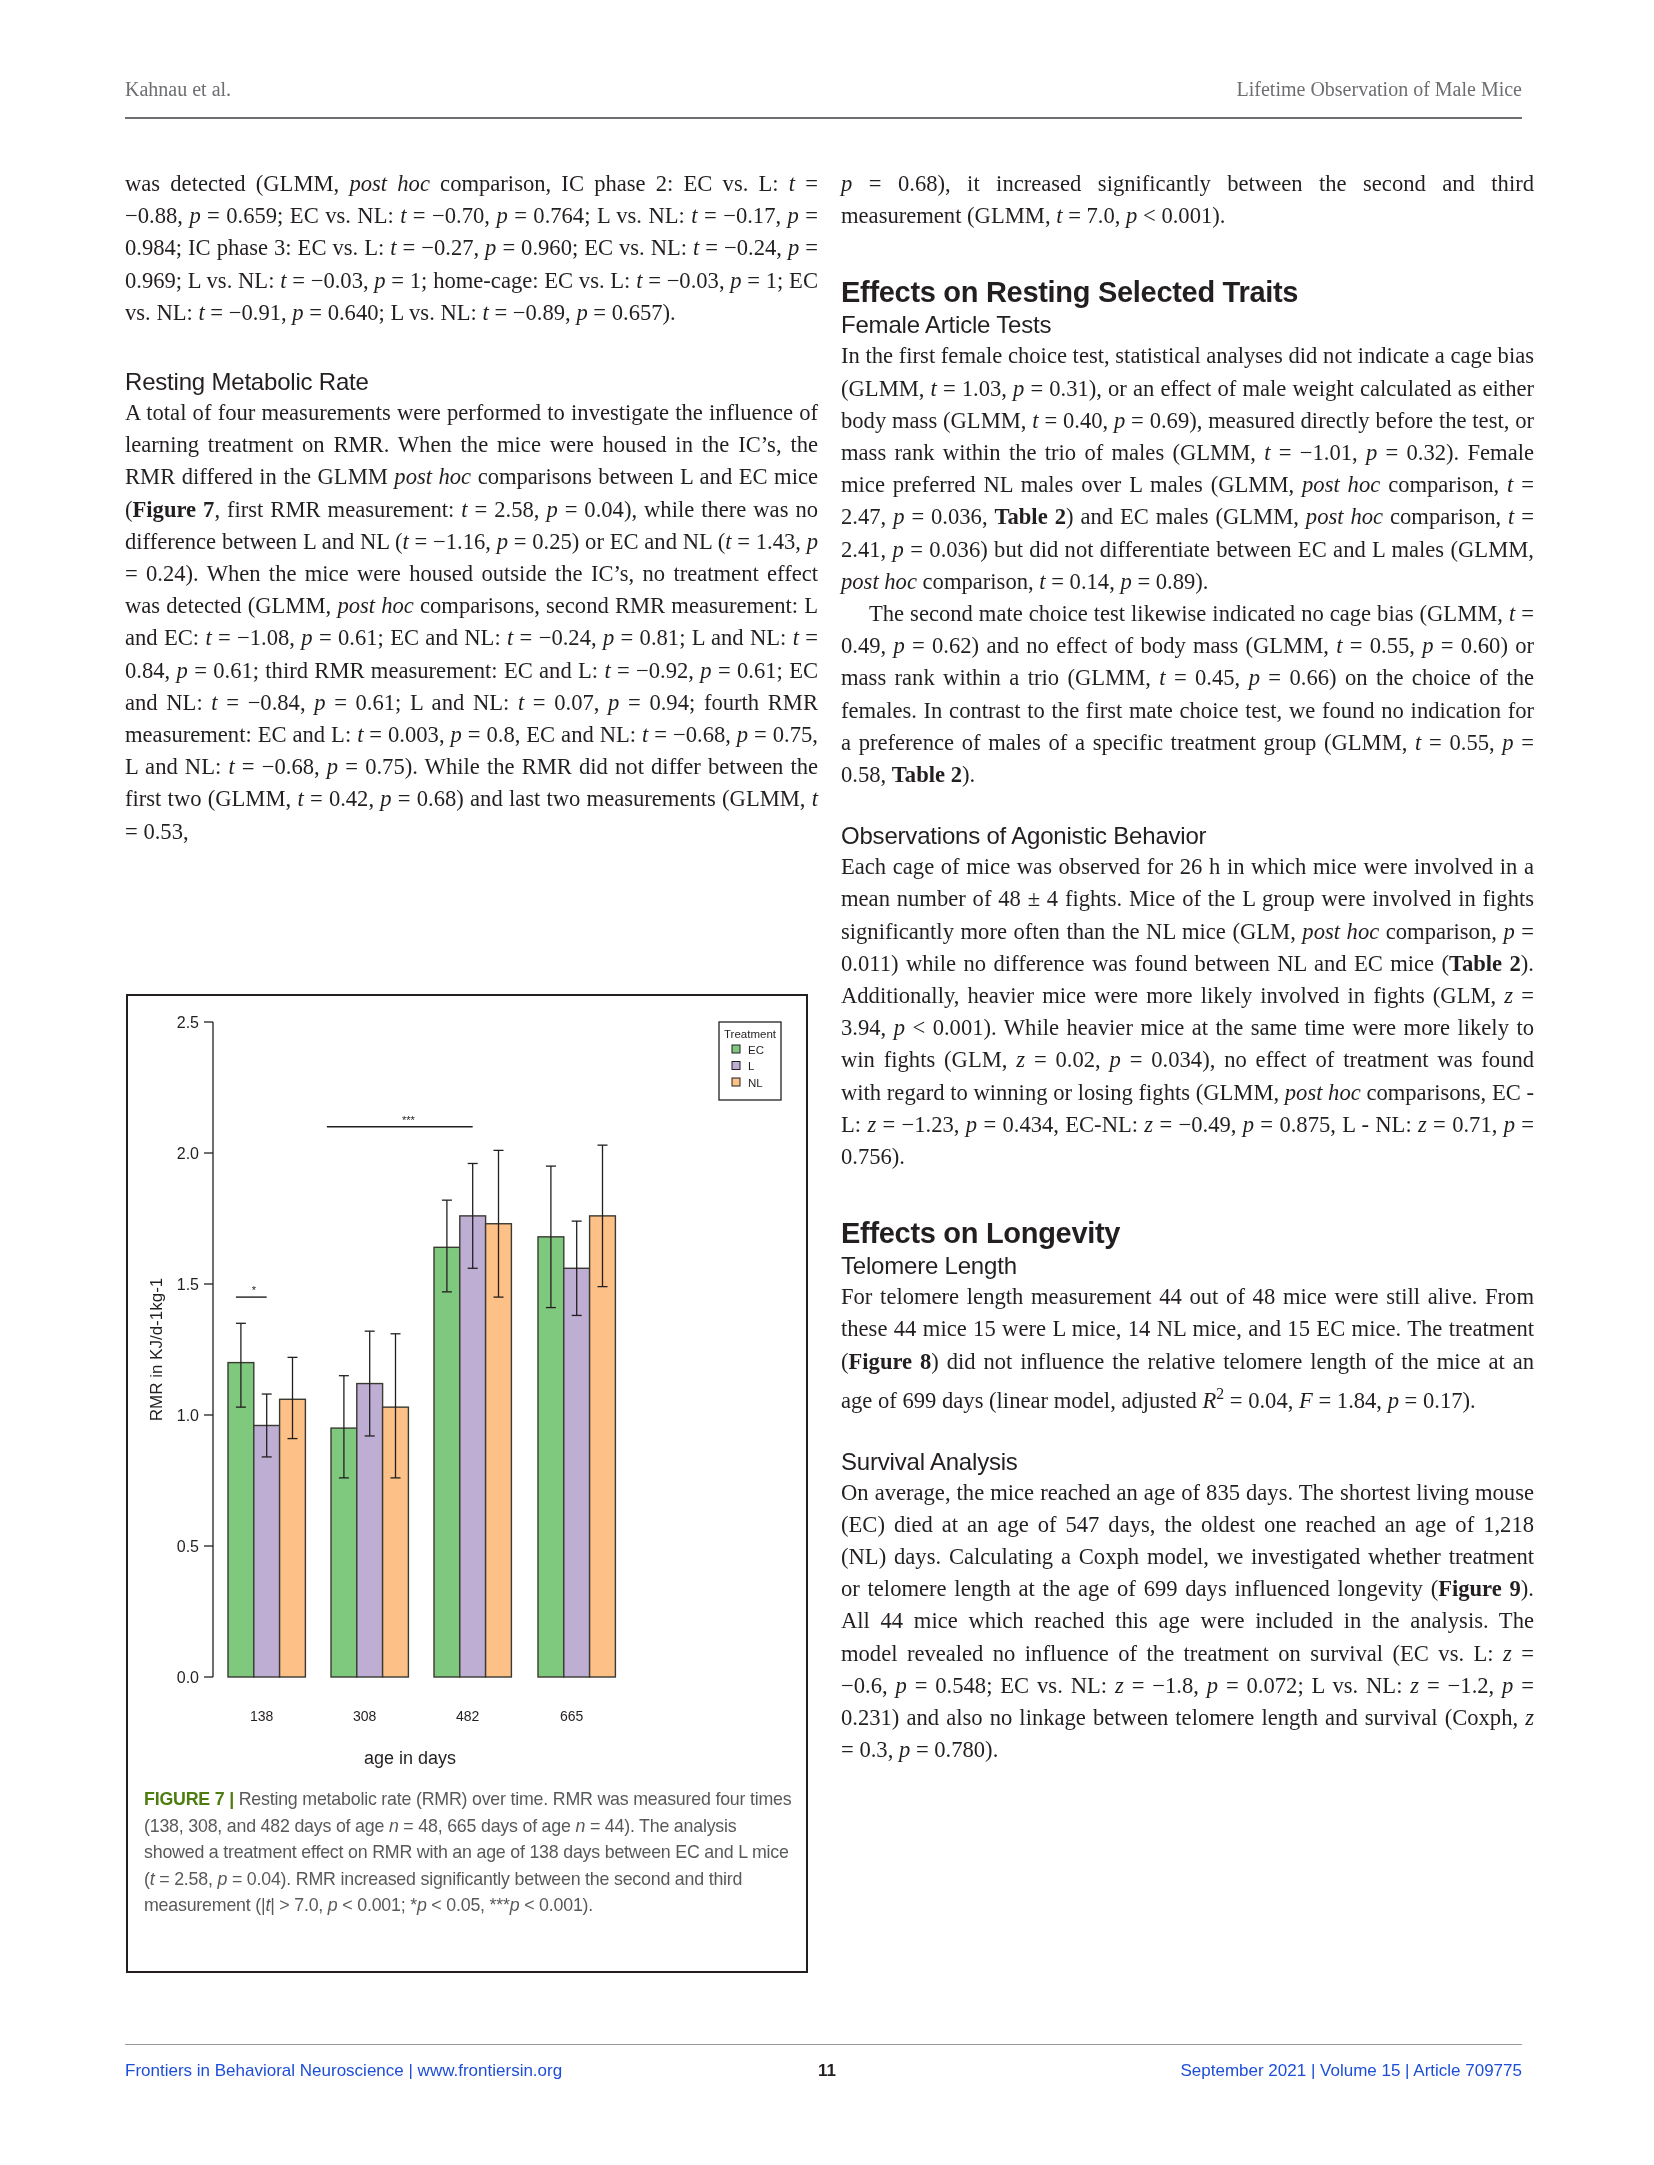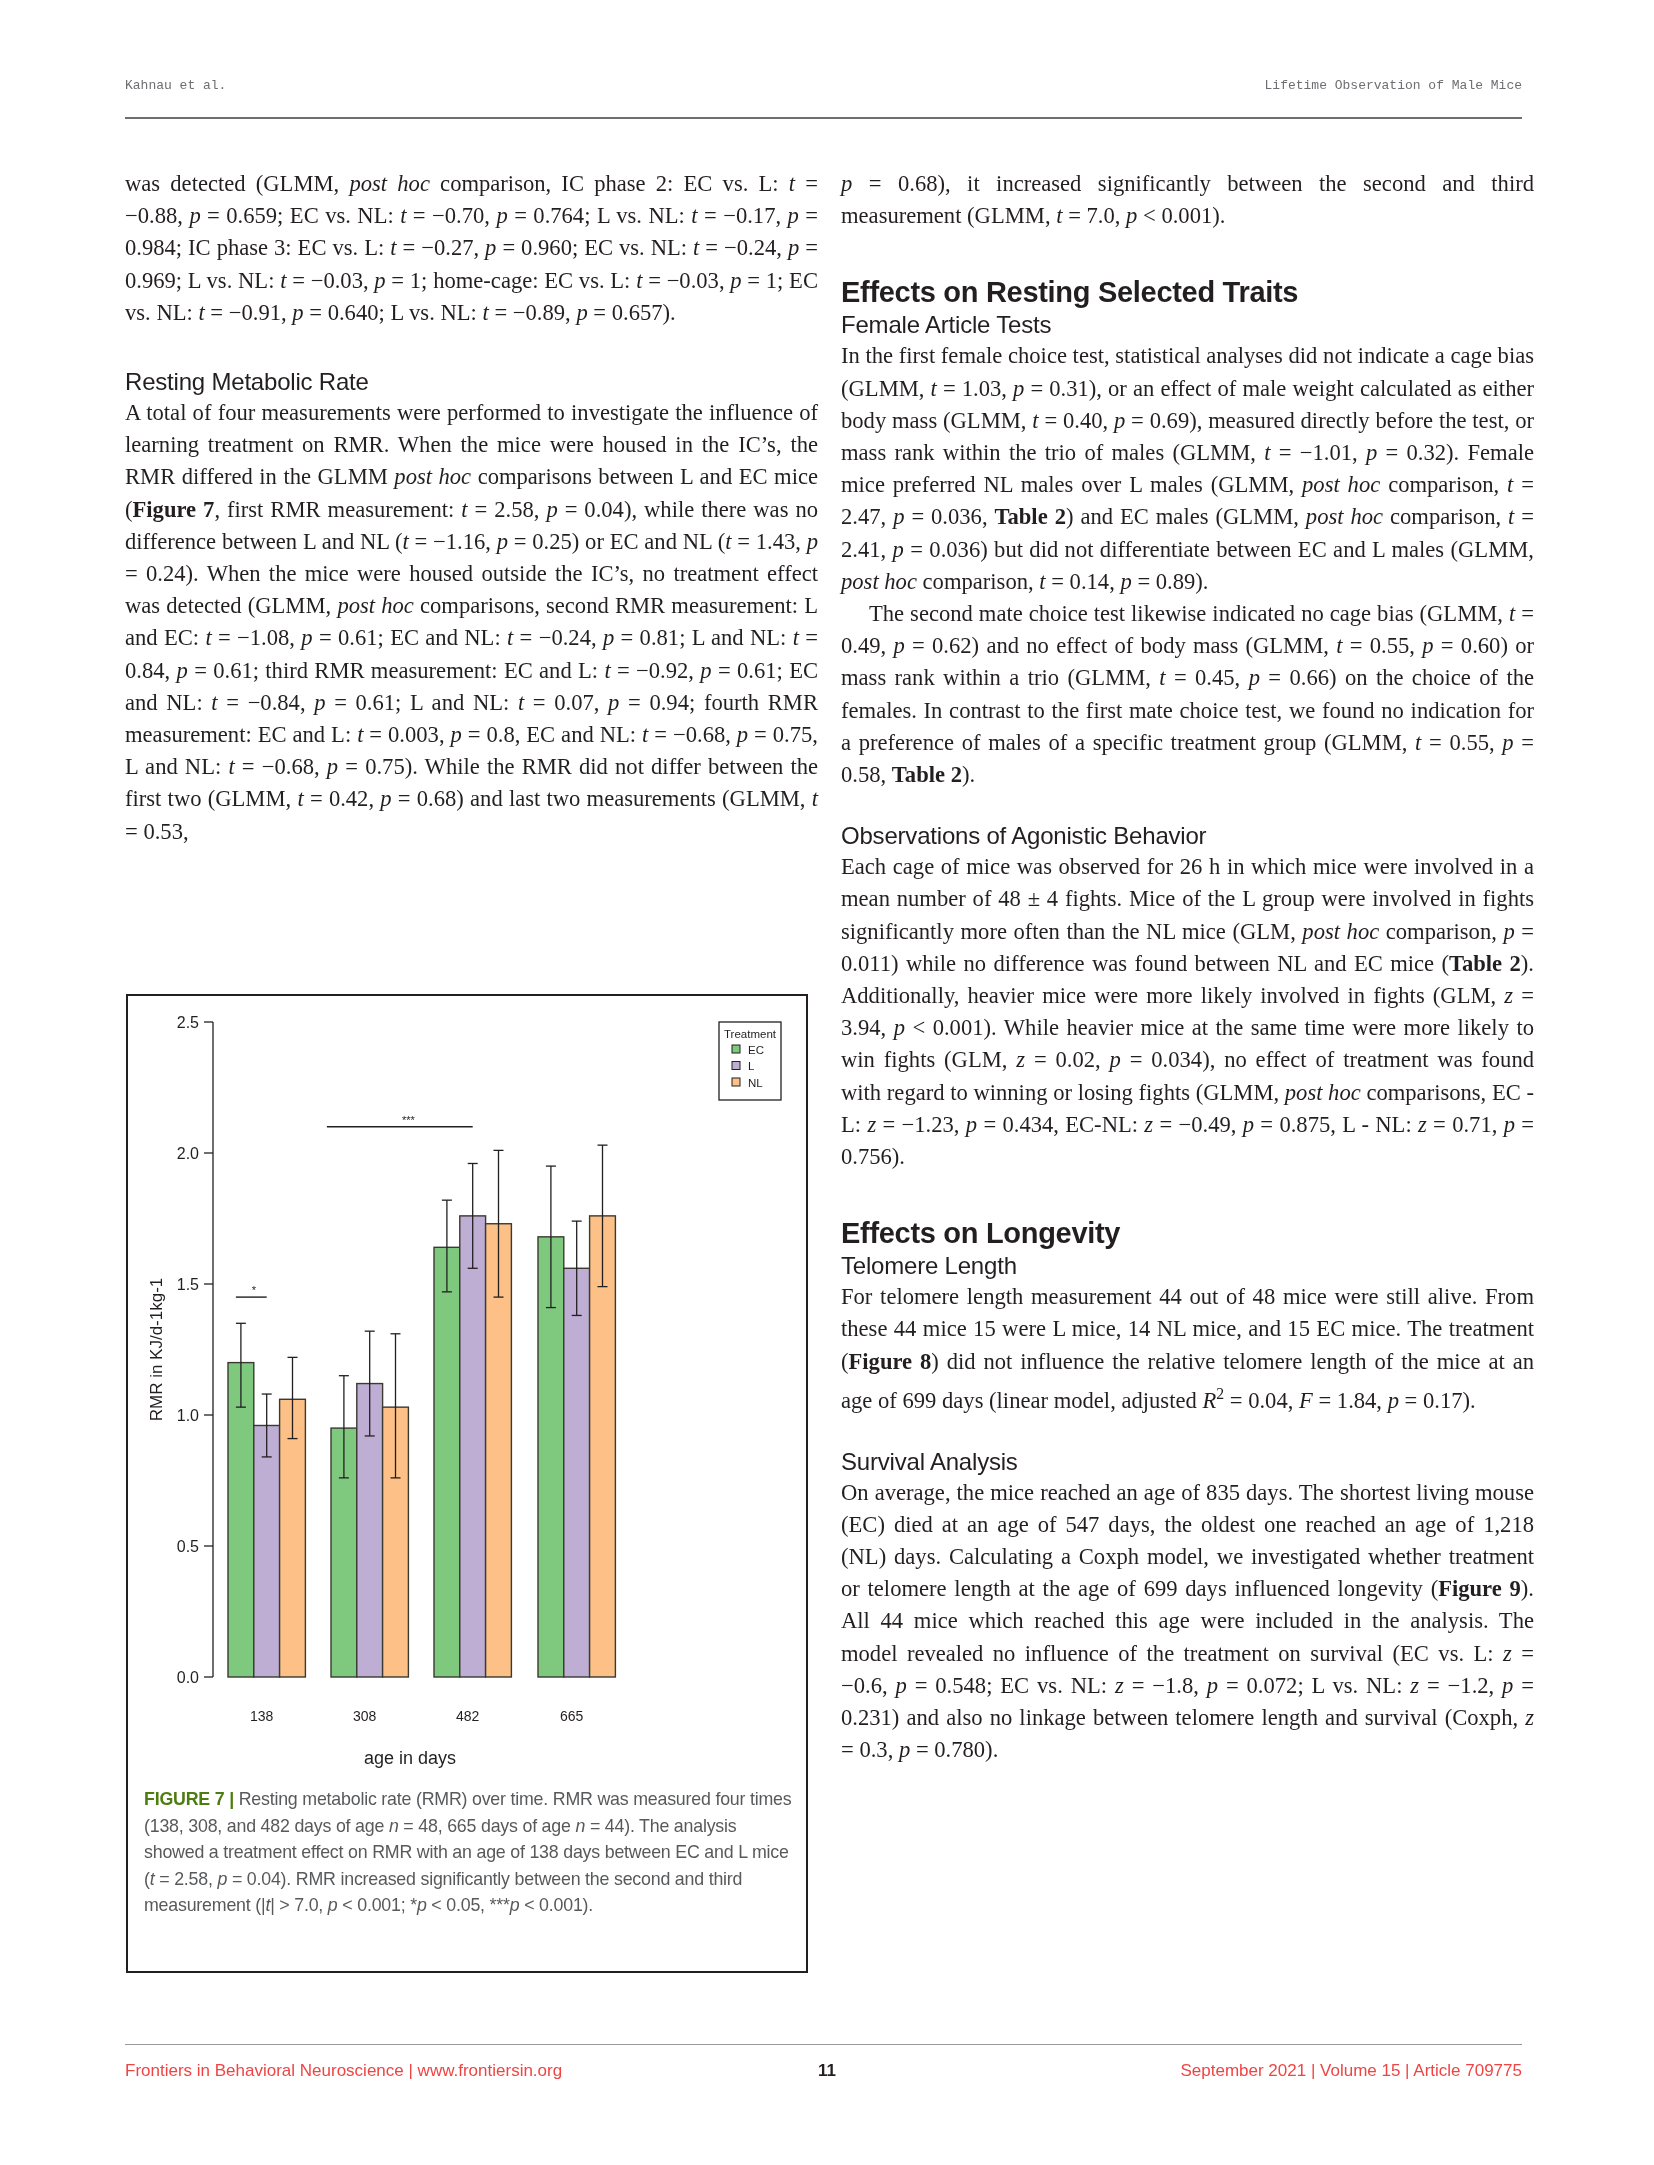--- a/index.html
+++ b/index.html
@@ -1,30 +1,30 @@
 <!DOCTYPE html>
 <html><head>
 <meta charset="utf-8">
 <style>
   html, body { margin: 0; padding: 0; background: #ffffff; }
   body { width: 1654px; height: 2165px; position: relative; overflow: hidden; color: #231f20; }
   .abs { position: absolute; }
-  .running { font-family: Liberation Mono, monospace; font-size: 13px; color: #6d6e71; }
+  .running { font-family: Liberation Serif, serif; font-size: 20px; color: #6d6e71; }
   .rule { position: absolute; height: 2px; background: #6d6e71; }
   .col { position: absolute; width: 693px; font-family: "Liberation Serif", serif; font-size: 22.6px; line-height: 32.2px; color: #231f20; }
   .col p { margin: 0; text-align: justify; text-align-last: left; hyphens: none; }
   .col p.indent { text-indent: 28px; }
   .h2 { font-family: "Liberation Sans", sans-serif; font-weight: bold; font-size: 29px; line-height: 32px; color: #231f20; letter-spacing: -0.3px; }
   .h3 { font-family: "Liberation Sans", sans-serif; font-size: 24px; line-height: 30px; color: #231f20; letter-spacing: -0.2px; }
   i.it { font-style: italic; }
   b.bd { font-weight: bold; }
   .fig-box { position: absolute; left: 126px; top: 994px; width: 682px; height: 979px; border: 2px solid #231f20; box-sizing: border-box; }
   .caption { position: absolute; left: 16px; top: 790px; width: 656px; font-family: "Liberation Sans", sans-serif; font-size: 17.8px; line-height: 26.5px; color: #58595b; letter-spacing: -0.2px; }
   .caption b { color: #4d7c0f; font-weight: bold; }
-  .footer { font-family: "Liberation Sans", sans-serif; font-size: 17px; color: #ef4444; }
+  .footer { font-family: "Liberation Sans", sans-serif; font-size: 17px; color: #1d4ed8; }
   svg text { font-family: "Liberation Sans", sans-serif; }
 </style>
 </head>
 <body>
 
 <div class="abs running" style="left:125px; top:78px;">Kahnau et al.</div>
 <div class="abs running" style="right:132px; top:78px;">Lifetime Observation of Male Mice</div>
 <div class="rule" style="left:125px; top:117px; width:1397px;"></div>
 
 <div class="col" style="left:125px; top:168px;">

